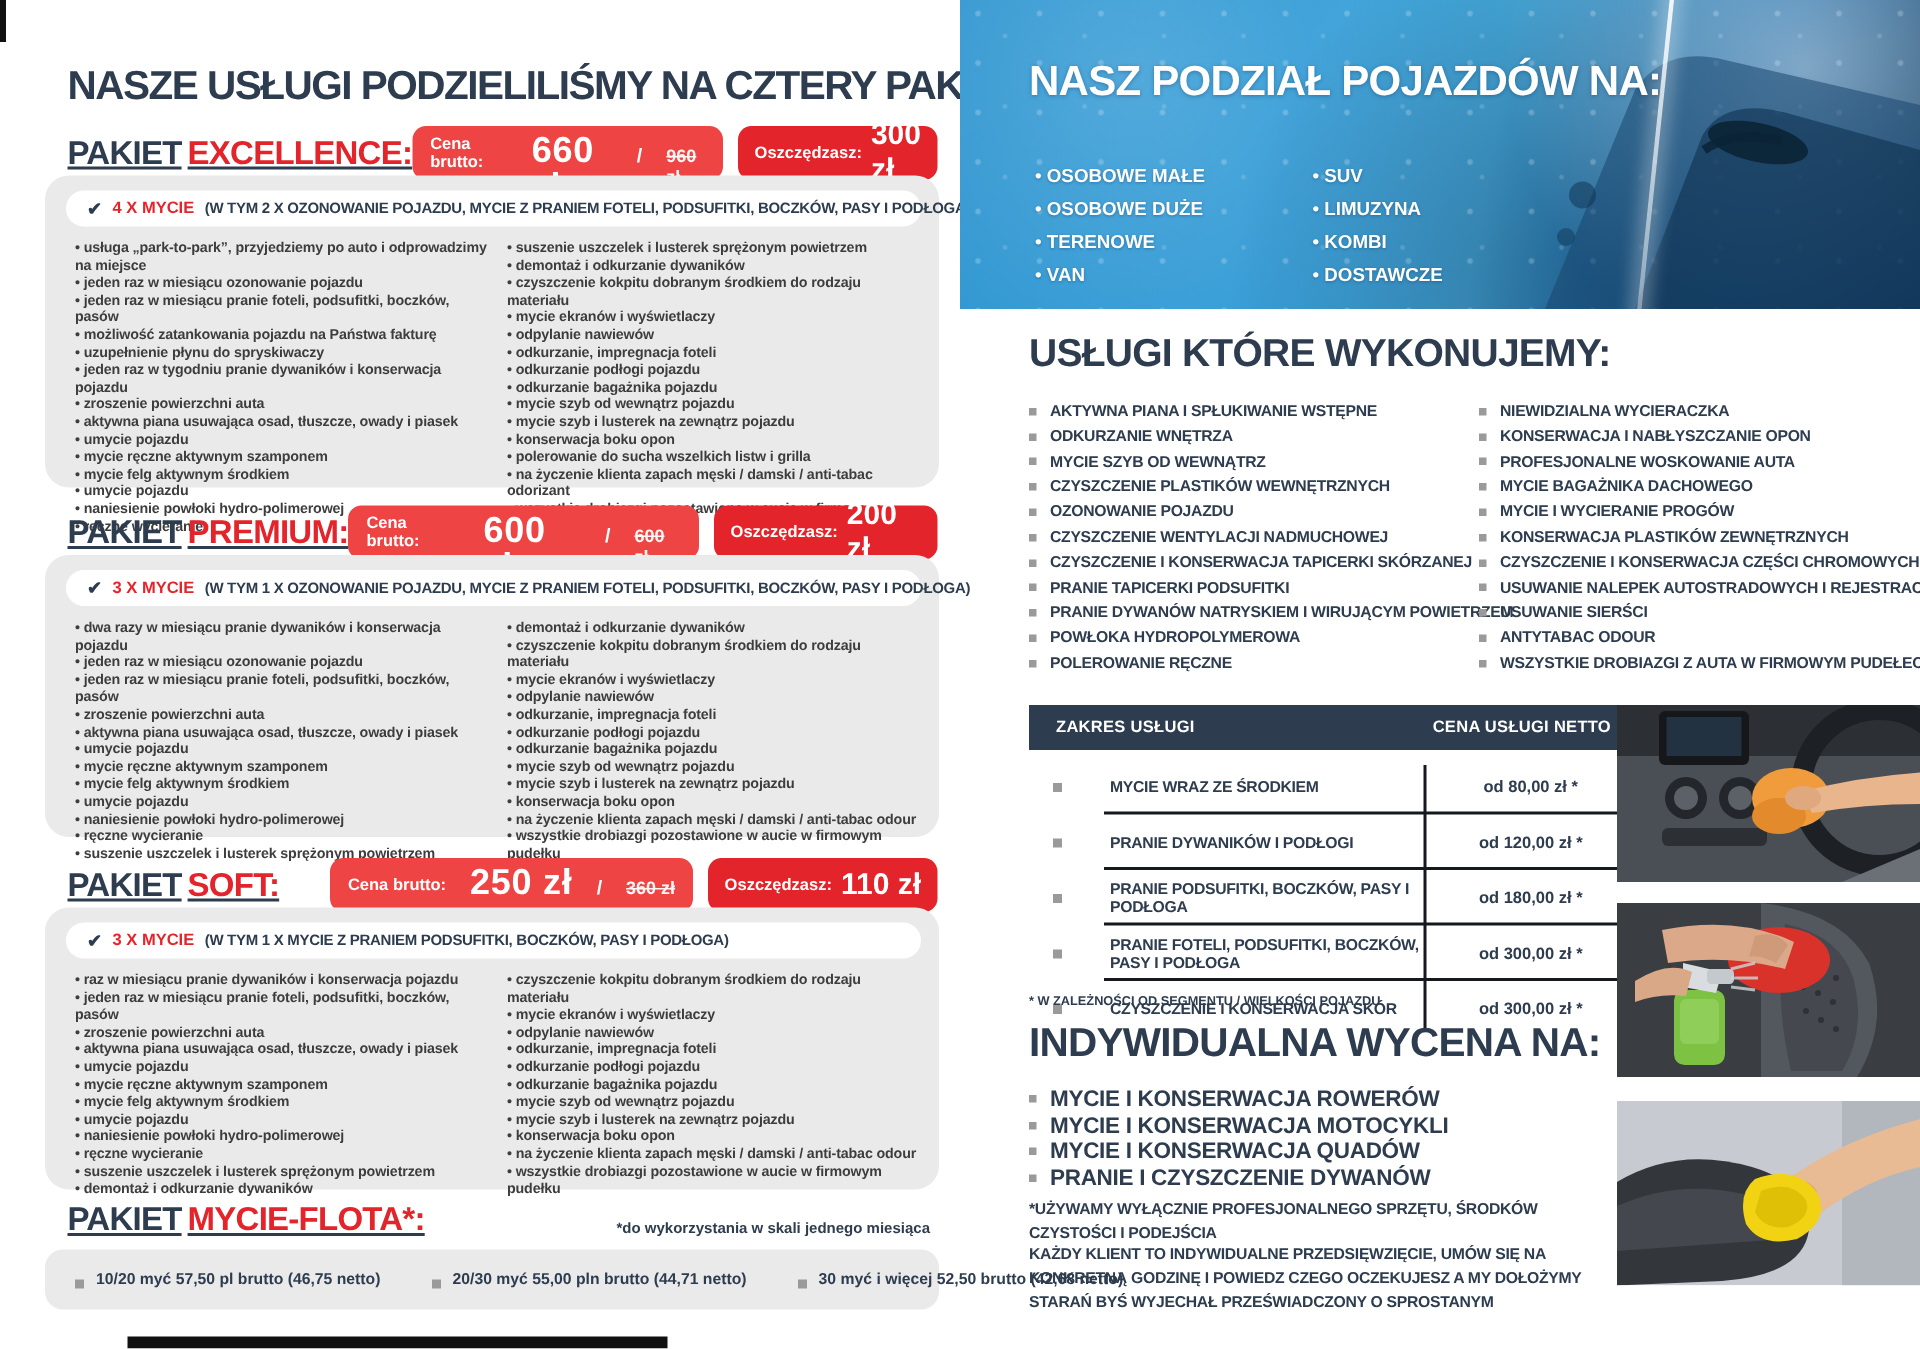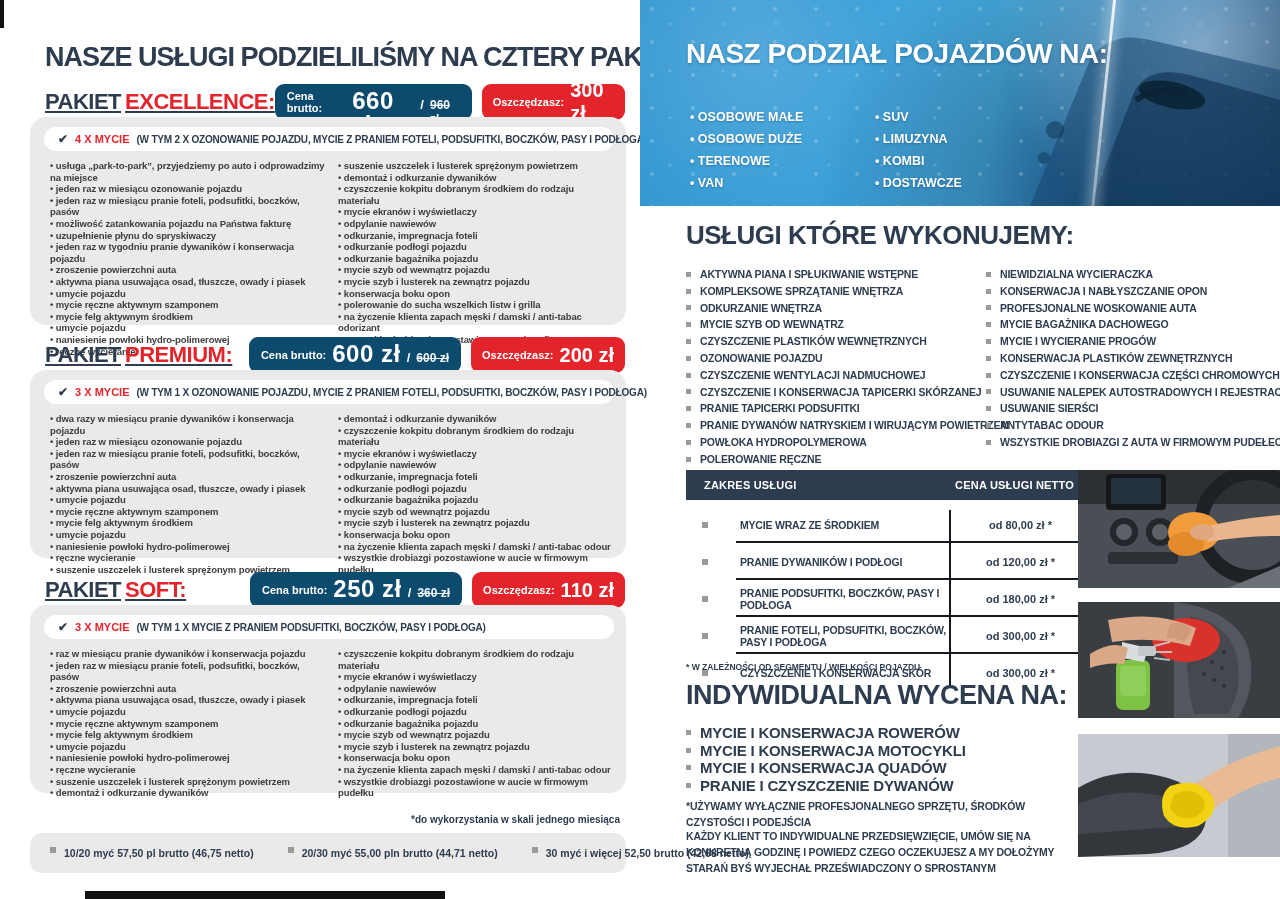--- a/index.html
+++ b/index.html
@@ -21,22 +21,22 @@
     position:absolute; left:15px; top:42px; width:580px;
     font-size:27px; font-weight:bold; letter-spacing:-1px; color:#2d3c4e;
     white-space:nowrap;
   }
 
   .pkg-header { position:absolute; left:15px; width:580px; display:flex; align-items:center; }
   .pkg-title { font-size:22px; font-weight:bold; letter-spacing:-0.5px; white-space:nowrap;text-decoration:underline; }
   .pkg-title .red { margin-left:4px; }
 
   .price-badge {
-    margin-left:auto; background:#0c4a6e; border-radius:9px;
-    display:flex; align-items:baseline; gap:6px; padding:5px 12px 6px 12px; color:#fff;
+    margin-left:auto; background:#ef4444; border-radius:9px;
+    display:flex; align-items:baseline; gap:16px; padding:5px 12px 6px 12px; color:#fff;
     height:36px;
     justify-content:flex-end;
   }
   .pb-label { font-size:11px; font-weight:bold; align-self:center; }
   .pb-price { font-size:24px; font-weight:bold; letter-spacing:0.5px; line-height:24px; }
   .pb-old   { font-size:12px; font-weight:bold; text-decoration:line-through; opacity:0.95; }
   .pb-slash { font-size:13px; font-weight:bold; }
 
   .save-badge {
     margin-left:10px; background:#e3242b; border-radius:9px;
@@ -67,21 +67,21 @@
 
   .flota-note {
     position:absolute; right:5px; top:14px;
     font-size:10px; font-weight:bold; color:#2d3c4e;
   }
   .flota-panel {
     position:absolute; left:0; top:833px; width:596px; height:40px;
     background:#eaeaea; border-radius:12px;
     display:flex; align-items:center; gap:34px; padding:0 20px;
   }
-  .flota-item { display:flex; align-items:flex-start; gap:8px; }
+  .flota-item { display:flex; align-items:flex-end; gap:8px; }
   .sq { width:6px; height:6px; background:#9a9a9a; flex:none; }
   .flota-item span { font-size:10.5px; font-weight:bold; color:#2d3c4e; white-space:nowrap; }
 
   
   .right-page { position:absolute; left:640px; top:0; width:640px; height:899px; }
 
   .hero {
     position:absolute; left:0; top:0; width:640px; height:206px; overflow:hidden;
     background:
       radial-gradient(circle at 88% 22%, rgba(255,255,255,0.45), transparent 34%),
@@ -329,20 +329,21 @@
           <li>mycie szyb od wewnątrz pojazdu</li>
           <li>mycie szyb i lusterek na zewnątrz pojazdu</li>
           <li>konserwacja boku opon</li>
           <li>na życzenie klienta zapach męski / damski / anti-tabac odour</li>
           <li>wszystkie drobiazgi pozostawione w aucie w firmowym pudełku</li>
         </ul>
     </div>
   </div>
 
   <div class="pkg-header" style="top:800px;">
+    <div class="pkg-title"><span class="navy">PAKIET</span><span class="red">MYCIE-FLOTA*:</span></div>
     <div class="flota-note">*do wykorzystania w skali jednego miesiąca</div>
   </div>
   <div class="flota-panel">
 
       <div class="flota-item">
         <span class="sq"></span>
         <span>10/20 myć 57,50 pl brutto (46,75 netto)</span>
       </div>
 
       <div class="flota-item">
@@ -388,24 +389,20 @@
         </ul>
     </div>
   </div>
 
   <h2 class="sec-title" id="services-title">USŁUGI KTÓRE WYKONUJEMY:</h2>
   <ul class="svc-list" id="services-col1">
 
   <li>
         <span class="sq"></span>
         <span>AKTYWNA PIANA I SPŁUKIWANIE WSTĘPNE</span>
-      </li>
-      <li>
-        <span class="sq"></span>
-        <span>KOMPLEKSOWE SPRZĄTANIE WNĘTRZA</span>
       </li>
       <li>
         <span class="sq"></span>
         <span>ODKURZANIE WNĘTRZA</span>
       </li>
       <li>
         <span class="sq"></span>
         <span>MYCIE SZYB OD WEWNĄTRZ</span>
       </li>
       <li>

